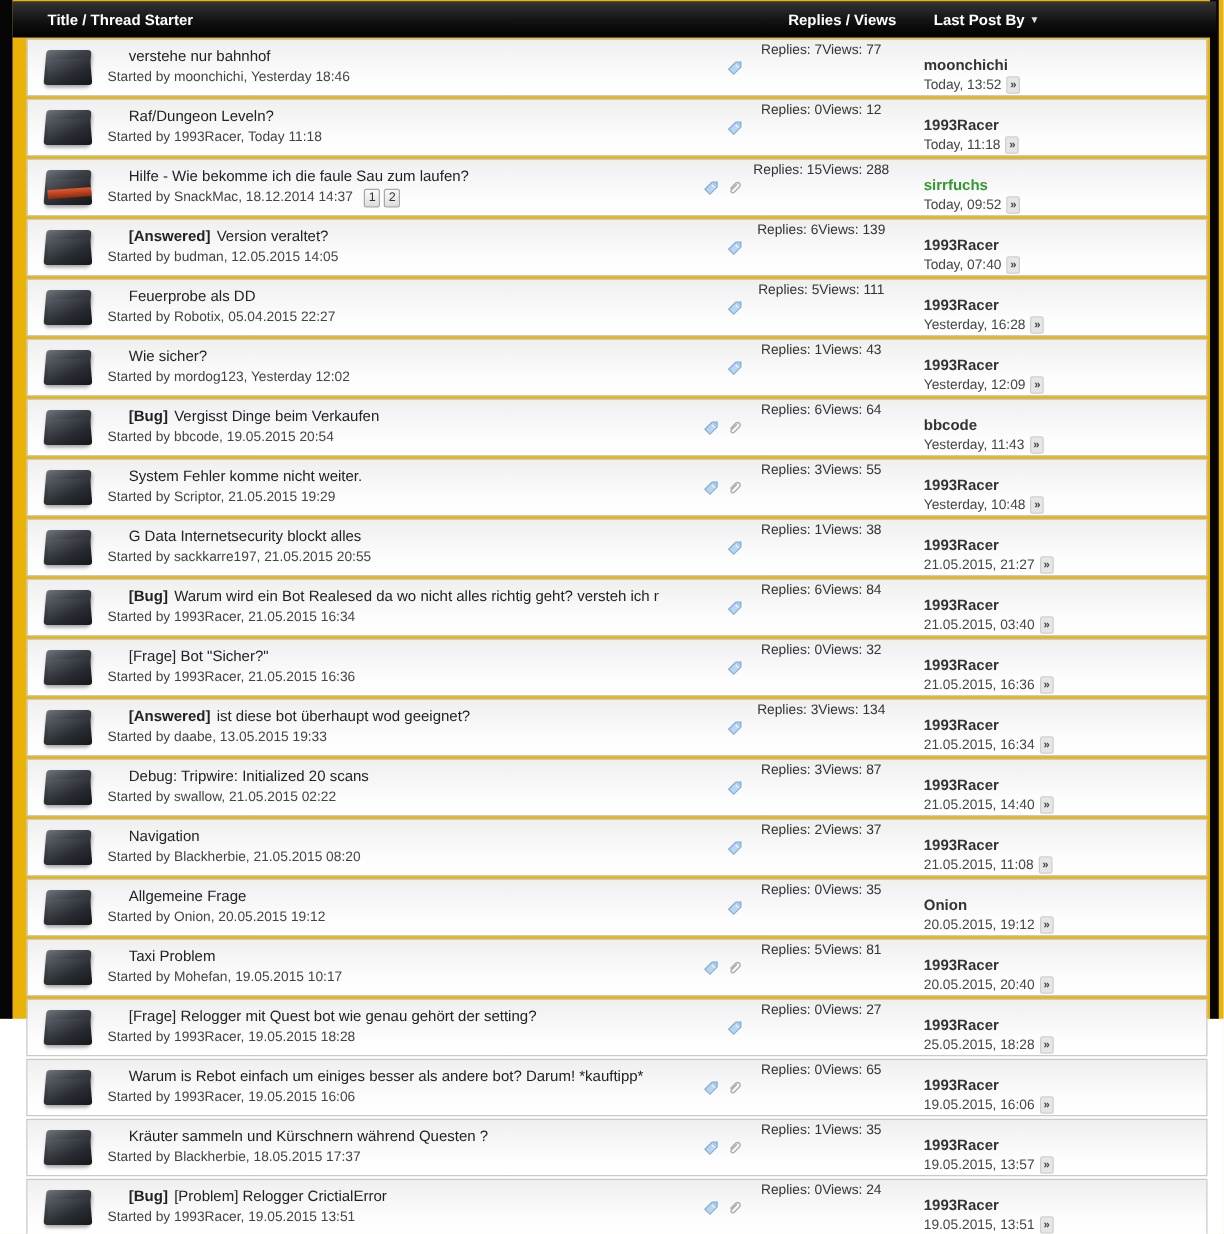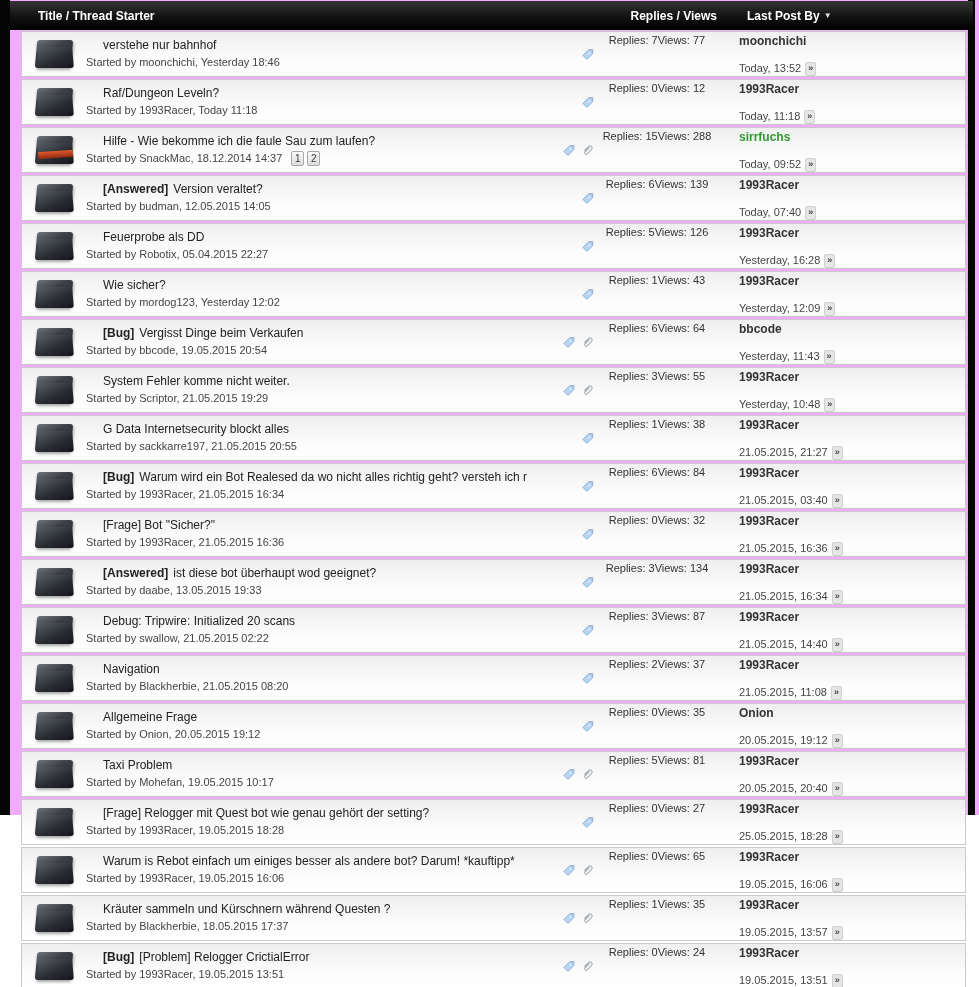--- a/index.html
+++ b/index.html
@@ -1,18 +1,18 @@
 <!DOCTYPE html>
 <html><head>
 <meta charset="utf-8">
 <style>
   * { margin:0; padding:0; box-sizing:border-box; }
   html,body { width:979px; height:987px; background:#fff; overflow:hidden;
     font-family:"Liberation Sans","DejaVu Sans",sans-serif; }
-  .page { position:relative; width:979px; height:815px; background:#f0abfc; }
+  .page { position:relative; width:979px; height:815px; background:#eab308; }
   .edgebar { position:absolute; top:0; bottom:0; width:10px; background:#050505; }
   .edgebar.left { left:0; }
   .edgebar.right { right:4px; width:7px; }
 
   .forum-header { position:absolute; top:1px; left:10px; right:6px; height:29px;
     background:linear-gradient(#353535,#121212 55%,#000);
     display:flex; align-items:center; color:#fff; font-size:12px; font-weight:bold; }
   .fh-title { flex:1; padding-left:28px; }
   .fh-stats { width:150px; text-align:right; }
   .fh-spacer { width:30px; }
@@ -22,21 +22,21 @@
   .thread-list { position:absolute; top:31px; left:21px; width:945px; }
   .row { display:flex; height:46px; margin-bottom:2px; border:1px solid #c9c9c9;
     background:linear-gradient(#efefef,#fdfdfd 70%,#ffffff); }
   .c-icon { width:64px; display:flex; align-items:center; justify-content:center; }
   .c-main { flex:1; padding-top:6px; overflow:hidden; white-space:nowrap; }
   .c-attach { width:78px; display:flex; align-items:center; justify-content:flex-end;
     gap:5px; padding-right:10px; }
   .c-stats { width:104px; text-align:right; font-size:11px; color:#333;
     display:flex; flex-direction:row; justify-content:center; line-height:16px; }
   .c-spacer { width:30px; }
-  .c-last { width:226px; display:flex; flex-direction:column; justify-content:space-between;
+  .c-last { width:226px; display:flex; flex-direction:column; justify-content:flex-end;
     line-height:16px; }
 
   .title-line { font-size:12px; color:#222; line-height:15px; }
   .prefix { font-weight:bold; color:#222;margin-left:17px; }
   .prefix:not(:empty) { margin-right:5px; }
   .thread-title { color:#222; cursor:pointer; }
   .started-line { font-size:11px; color:#444; line-height:15px; margin-top:2px; }
   .pages { display:inline-block; margin-left:6px; }
   .pagebtn { display:inline-block; min-width:13px; text-align:center; font-size:10px;
     color:#333; background:linear-gradient(#fbfbfb,#ddd); border:1px solid #a8a8a8;
@@ -284,21 +284,21 @@
       </svg>
 
     </div>
     <div class="c-stats">
       <div class="stat-line">
         <span>Replies:</span>
         <span>5</span>
       </div>
       <div class="stat-line">
         <span>Views:</span>
-        <span>126</span>
+        <span>111</span>
       </div>
     </div>
     <div class="c-spacer"></div>
     <div class="c-last">
       <div>
         <span class="last-user bold">1993Racer</span>
       </div>
       <div class="last-date">
         <span>Yesterday, 16:28</span><span class="goto-chip">»</span>
       </div>

